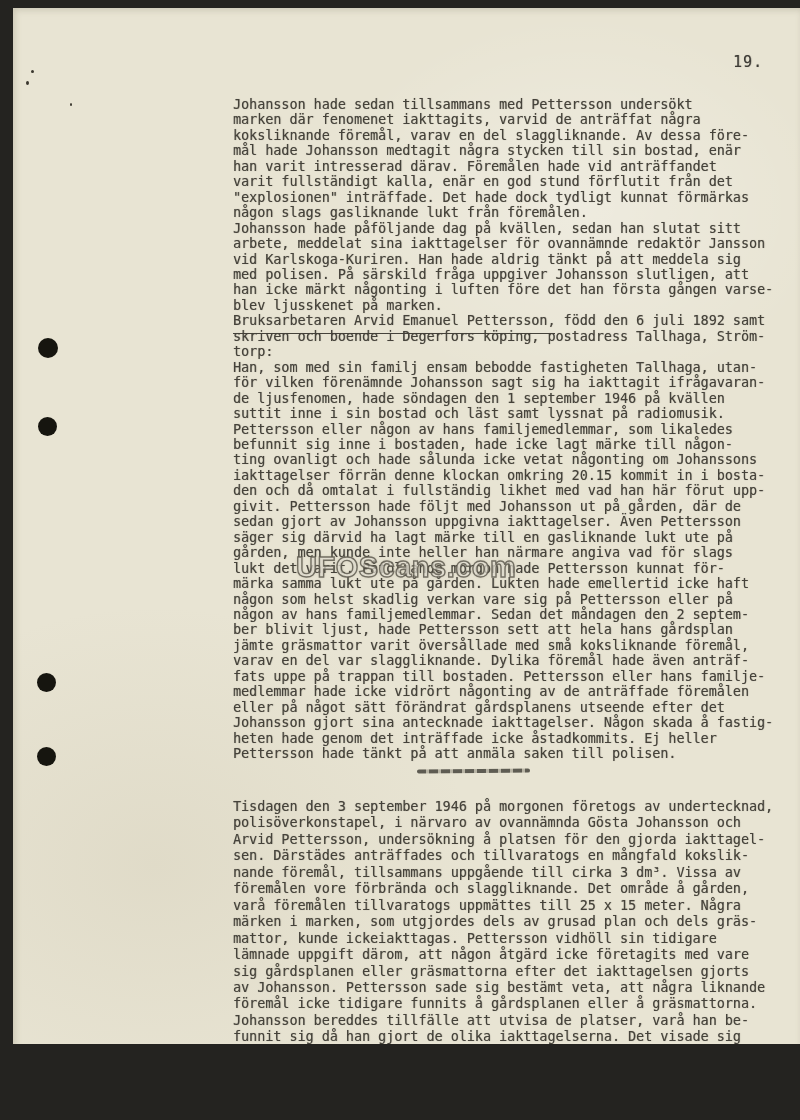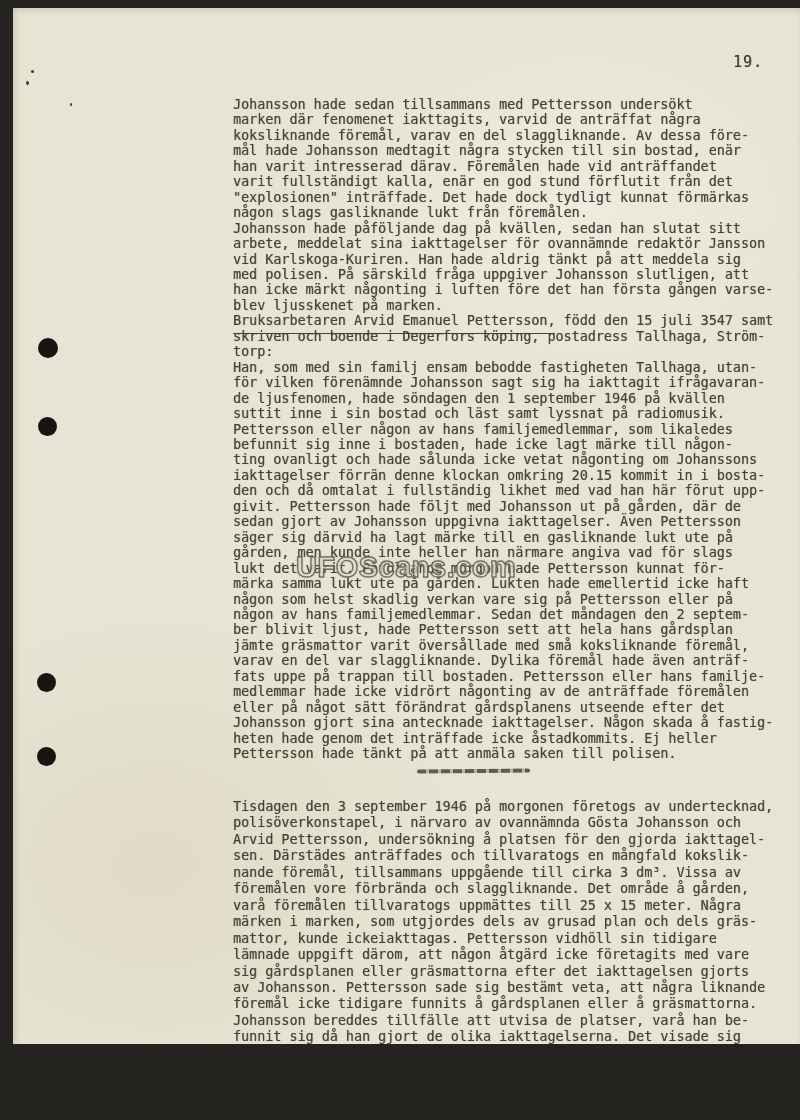--- a/index.html
+++ b/index.html
@@ -82,21 +82,21 @@
 han varit intresserad därav. Föremålen hade vid anträffandet
 varit fullständigt kalla, enär en god stund förflutit från det
 "explosionen" inträffade. Det hade dock tydligt kunnat förmärkas
 någon slags gasliknande lukt från föremålen.
 Johansson hade påföljande dag på kvällen, sedan han slutat sitt
 arbete, meddelat sina iakttagelser för ovannämnde redaktör Jansson
 vid Karlskoga-Kuriren. Han hade aldrig tänkt på att meddela sig
 med polisen. På särskild fråga uppgiver Johansson slutligen, att
 han icke märkt någonting i luften före det han första gången varse-
 blev ljusskenet på marken.</div>
-    <div><span class="u">Bruksarbetaren Arvid Emanuel Pettersson,</span><span> född den 15 juli 3547 samt</span></div>
+    <div><span class="u">Bruksarbetaren Arvid Emanuel Pettersson,</span><span> född den 6 juli 1892 samt</span></div>
     <div class="pre">skriven och boende i Degerfors köping, postadress Tallhaga, Ström-
 torp:
 Han, som med sin familj ensam bebodde fastigheten Tallhaga, utan-
 för vilken förenämnde Johansson sagt sig ha iakttagit ifrågavaran-
 de ljusfenomen, hade söndagen den 1 september 1946 på kvällen
 suttit inne i sin bostad och läst samt lyssnat på radiomusik.
 Pettersson eller någon av hans familjemedlemmar, som likaledes
 befunnit sig inne i bostaden, hade icke lagt märke till någon-
 ting ovanligt och hade sålunda icke vetat någonting om Johanssons
 iakttagelser förrän denne klockan omkring 20.15 kommit in i bosta-

